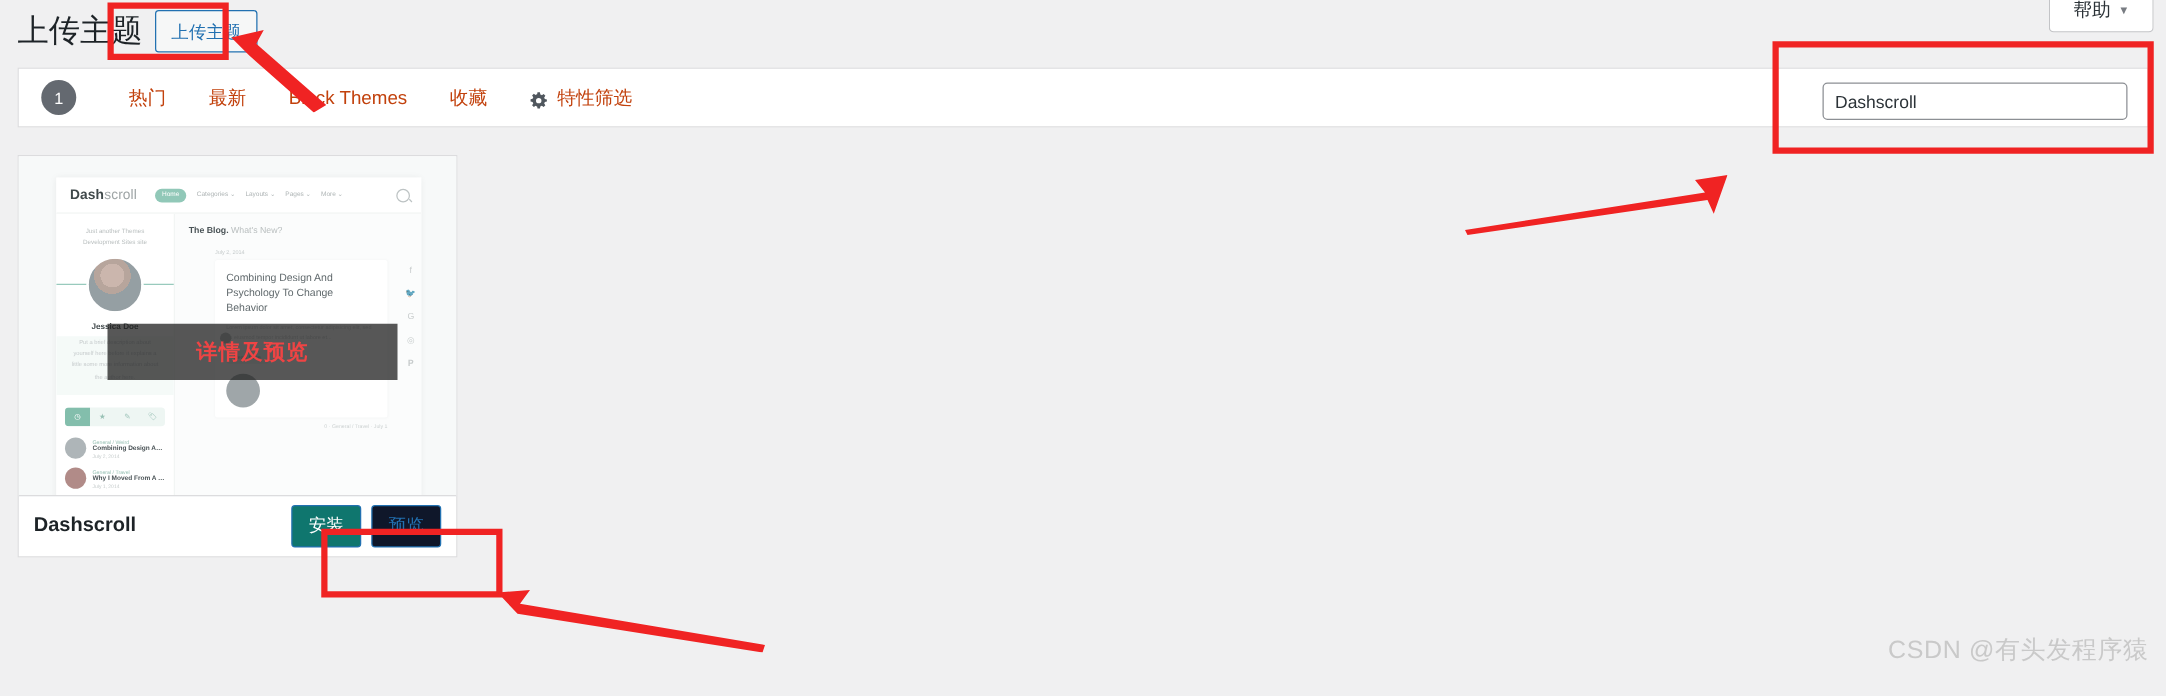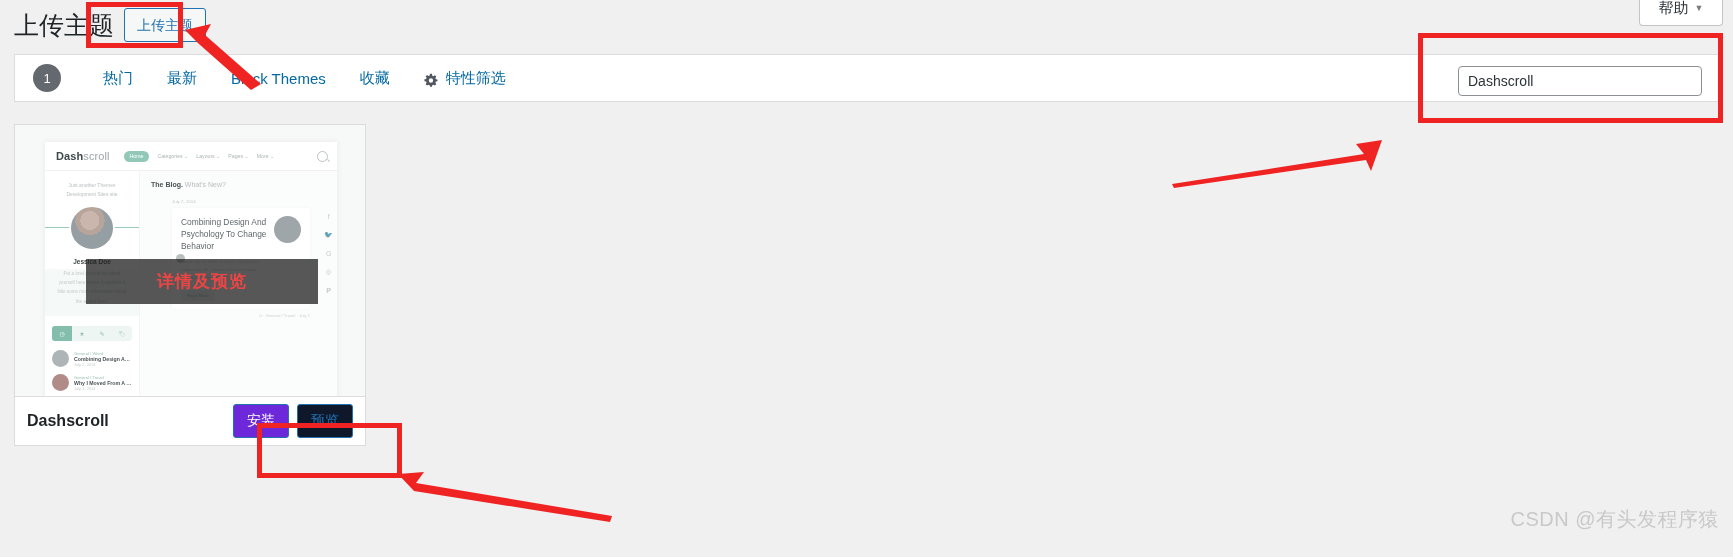--- a/index.html
+++ b/index.html
@@ -86,21 +86,21 @@
     flex: 0 0 auto;
   }
   .filter-links {
     display: flex;
     align-items: center;
     margin-left: 42px;
     gap: 34px;
   }
   .filter-link {
     font-size: 15px;
-    color: #0369a1;
+    color: #c2410c;
     text-decoration: none;
     white-space: nowrap;
     cursor: pointer;
   }
   .filter-link.feature {
     display: flex;
     align-items: flex-end;
     gap: 7px;
   }
   .gear {
@@ -238,20 +238,21 @@
   .ms-date { font-size: 4px; color: #c3cccd; }
 
   .ms-right { flex: 1; background: #fafcfc; position: relative; padding: 10px 0 0 11px; }
   .ms-blog { font-size: 7px; color: #44545a; font-weight: 700; }
   .ms-blog span { color: #b7c0c1; font-weight: 400; }
   .ms-date2 { font-size: 4.4px; color: #c3cccd; margin: 11px 0 4px 21px; }
   .ms-post {
     background: #fff; border-radius: 2px; margin-right: 27px; margin-left: 21px;
     padding: 8px 9px; display: flex; gap: 7px; box-shadow: 0 0 3px rgba(0,0,0,.04);
     position: relative;
+    flex-direction: column;
   }
   .ms-ptext { flex: 1; min-width: 0; }
   .ms-ph { font-size: 8.4px; color: #5a6a70; line-height: 1.45; }
   .ms-pp { font-size: 4.4px; color: #cbd3d4; line-height: 1.9; margin-top: 5px; }
   .ms-pimg { width: 27px; height: 27px; border-radius: 50%; flex:0 0 auto; background: #9aa7ac; }
   .ms-post.p2 .ms-pimg { background: #c3645c; }
   .ms-more {
     display:inline-block; margin-top: 6px; background:#eaf7f3; color:#7fc9b3;
     font-size: 4.4px; padding: 3px 6px; border-radius: 2px;
   }
@@ -291,21 +292,21 @@
     font-size: 16px;
     font-weight: 700;
     color: #1d2327;
   }
   .foot-actions {
     margin-left: auto;
     display: flex;
     gap: 8px;
   }
   .btn-install {
-    background: #6d28d9;
+    background: #0f766e;
     border: 1px solid #2271b1;
     color: #fff;
     font-size: 14px;
     padding: 4px 13px;
     border-radius: 3px;
     cursor: pointer;
     line-height: 1.7;
   }
   .btn-preview {
     background: #0f172a;

